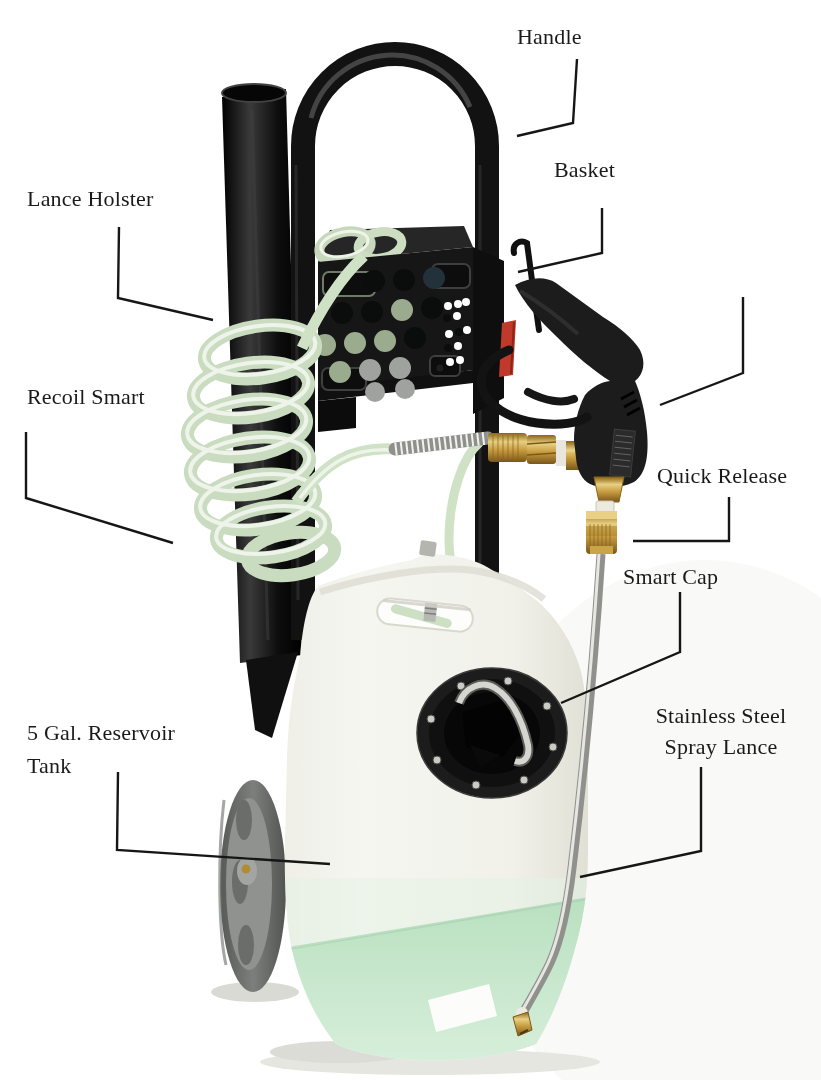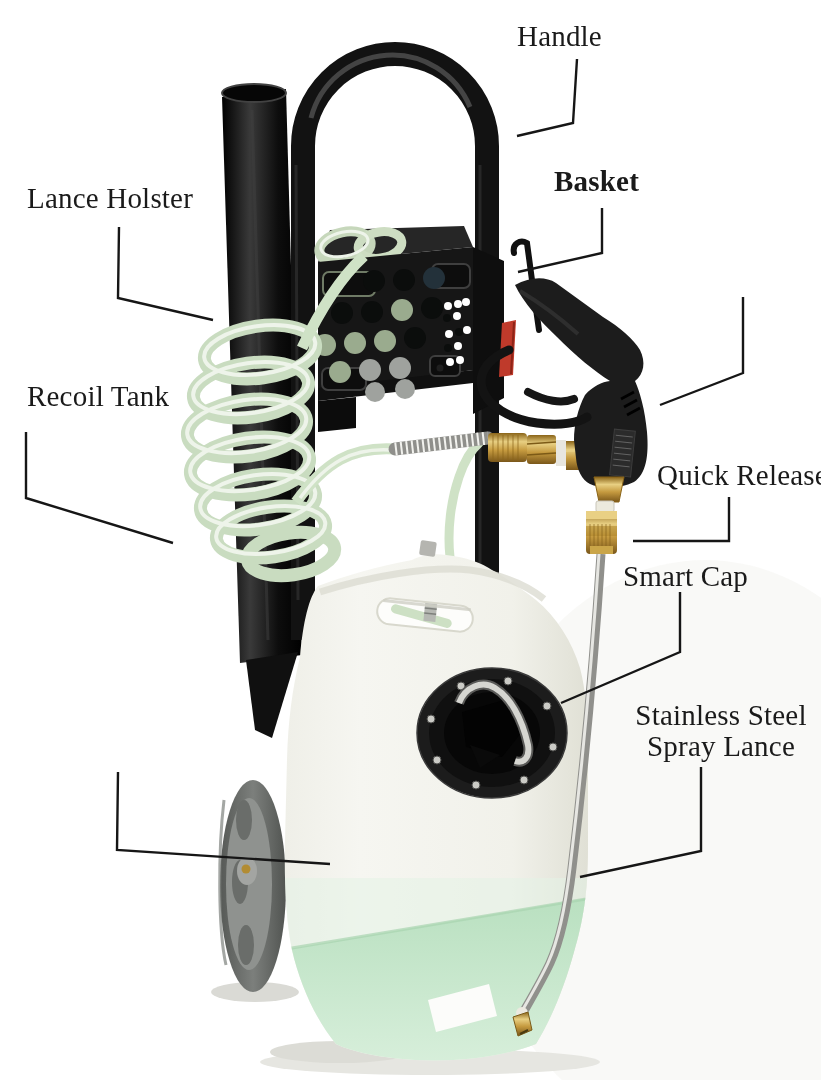--- a/index.html
+++ b/index.html
@@ -2,21 +2,21 @@
 <html><head>
 <meta charset="utf-8">
 <style>
   html,body{margin:0;padding:0;background:#fff;}
   .stage{
     position:relative;width:821px;height:1080px;background:#ffffff;overflow:hidden;
     font-family:"Liberation Serif","DejaVu Serif",serif;
   }
   .stage svg{position:absolute;left:0;top:0;}
   .callout{
-    position:absolute;color:#1a1a1a;font-size:29px;line-height:31px;
+    position:absolute;color:#1a1a1a;font-size:22px;line-height:31px;
     white-space:nowrap;letter-spacing:.2px;
   }
   .callout.two-line{white-space:normal;}
   .callout.centered{text-align:center;}
 </style>
 </head>
 <body>
 
 <div class="stage">
 
@@ -291,23 +291,27 @@
     <polyline points="729,497 729,541 633,541"></polyline>
     <polyline points="680,592 680,652 561,703"></polyline>
     <polyline points="701,767 701,851 580,877"></polyline>
     <polyline points="119,227 118,298 213,320"></polyline>
     <polyline points="26,432 26,498 173,543"></polyline>
     <polyline points="118,772 117,850 330,864"></polyline>
   </g>
 </svg>
 
 <div class="callout" style="left:517px;top:21px;">Handle</div>
-<div class="callout" style="left:554px;top:166px;font-weight:bold;">Basket</div>
+<div class="callout" style="left:554px;top:154px;">Basket</div>
 <div class="callout" style="left:657px;top:460px;">Quick Release</div>
 <div class="callout" style="left:623px;top:561px;text-align:center;">Smart Cap</div>
 <div class="callout two-line centered" style="left:630px;top:700px;width:182px;">
   <div>Stainless Steel</div>
   <div>Spray Lance</div>
 </div>
 <div class="callout" style="left:27px;top:183px;">Lance Holster</div>
-<div class="callout" style="left:27px;top:381px;">Recoil Tank</div>
-
+<div class="callout" style="left:27px;top:381px;">Recoil Smart</div>
+<div class="callout two-line" style="left:27px;top:716px;line-height:33px;">
+  <div>5 Gal. Reservoir</div>
+  <div>Tank</div>
 </div>
 
+</div>
+
 </body></html>

